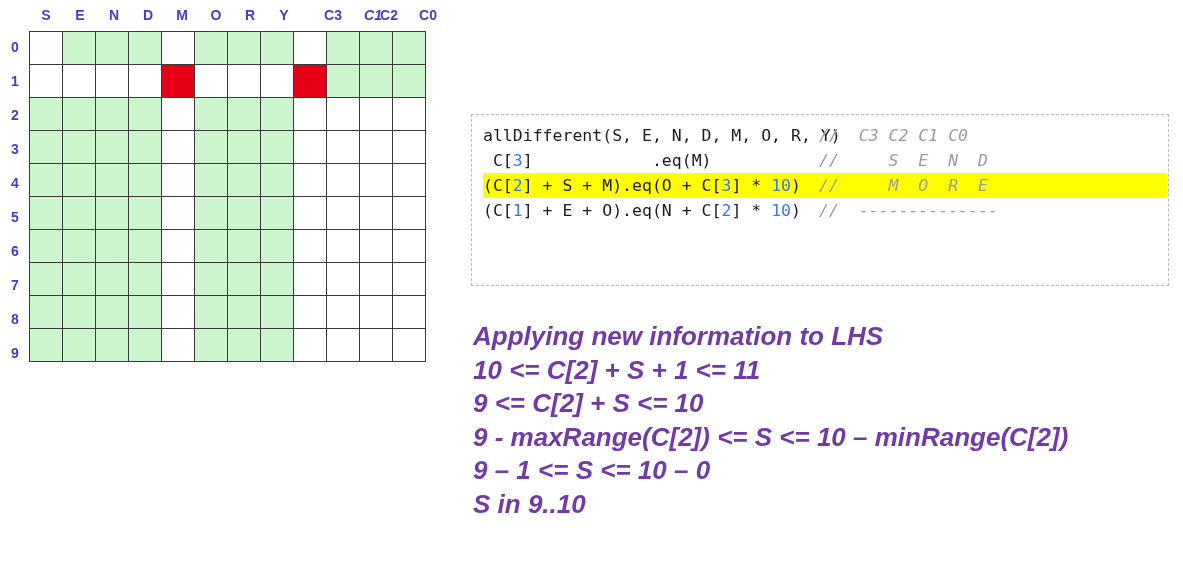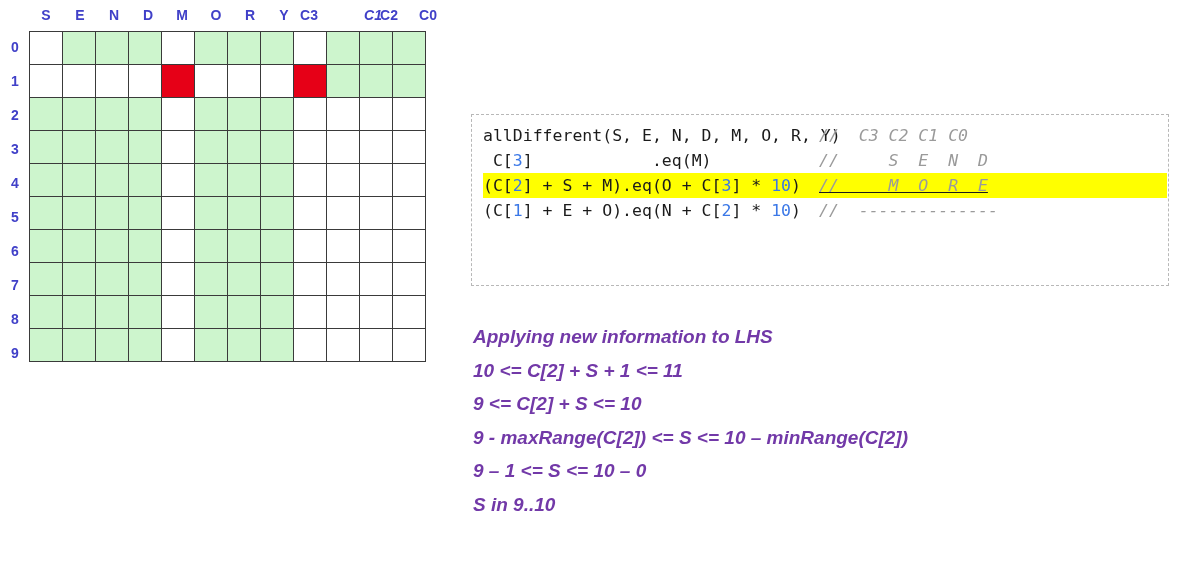--- a/index.html
+++ b/index.html
@@ -79,60 +79,60 @@
   }
   .code-line {
     display: block;
     height: 25px;
     line-height: 25px;
     white-space: pre;
     font-family: "DejaVu Sans Mono", "Liberation Mono", monospace;
     font-size: 16.5px;
     color: #1b1b1b;
   }
-  .code-line.hl { background: #ffff00; text-decoration: underline; }
+  .code-line.hl { background: #ffff00; }
   .code-line .expr { display: inline-block; width: 336px; }
   .code-line .num { color: #3b78e7; }
   .code-line .cmt {
     color: #9a9a9a;
     font-style: italic;
   }
 
   
   #derivation {
     position: absolute;
     left: 473px;
     top: 320px;
     width: 700px;
   }
   #derivation .dline {
     display: block;
     font-family: "Liberation Sans", sans-serif;
     font-style: italic;
     font-weight: bold;
-    font-size: 19px;
+    font-size: 26px;
     line-height: 33.5px;
     color: #7239a8;
     white-space: pre;
   }
 </style>
 </head>
 <body>
 
 <div id="grid-panel">
   <div id="grid-col-headers">
       <div class="col-header" style="left: 29px;">S</div>
       <div class="col-header" style="left: 63px;">E</div>
       <div class="col-header" style="left: 97px;">N</div>
       <div class="col-header" style="left: 131px;">D</div>
       <div class="col-header" style="left: 165px;">M</div>
       <div class="col-header" style="left: 199px;">O</div>
       <div class="col-header" style="left: 233px;">R</div>
       <div class="col-header" style="left: 267px;">Y</div>
-      <div class="col-header" style="left: 292px;">C3</div>
+      <div class="col-header" style="left: 316px;">C3</div>
       <div class="col-header" style="left: 335px; margin-left: 37px;">C2</div>
       <div class="col-header" style="left: 356px; font-style: italic;">C1</div>
       <div class="col-header" style="left: 411px;">C0</div>
     </div>
   <div id="grid-row-headers">
       <div class="row-header" style="top: 39px;">0</div>
       <div class="row-header" style="top: 73px;">1</div>
       <div class="row-header" style="top: 107px;">2</div>
       <div class="row-header" style="top: 141px;">3</div>
       <div class="row-header" style="top: 175px;">4</div>

